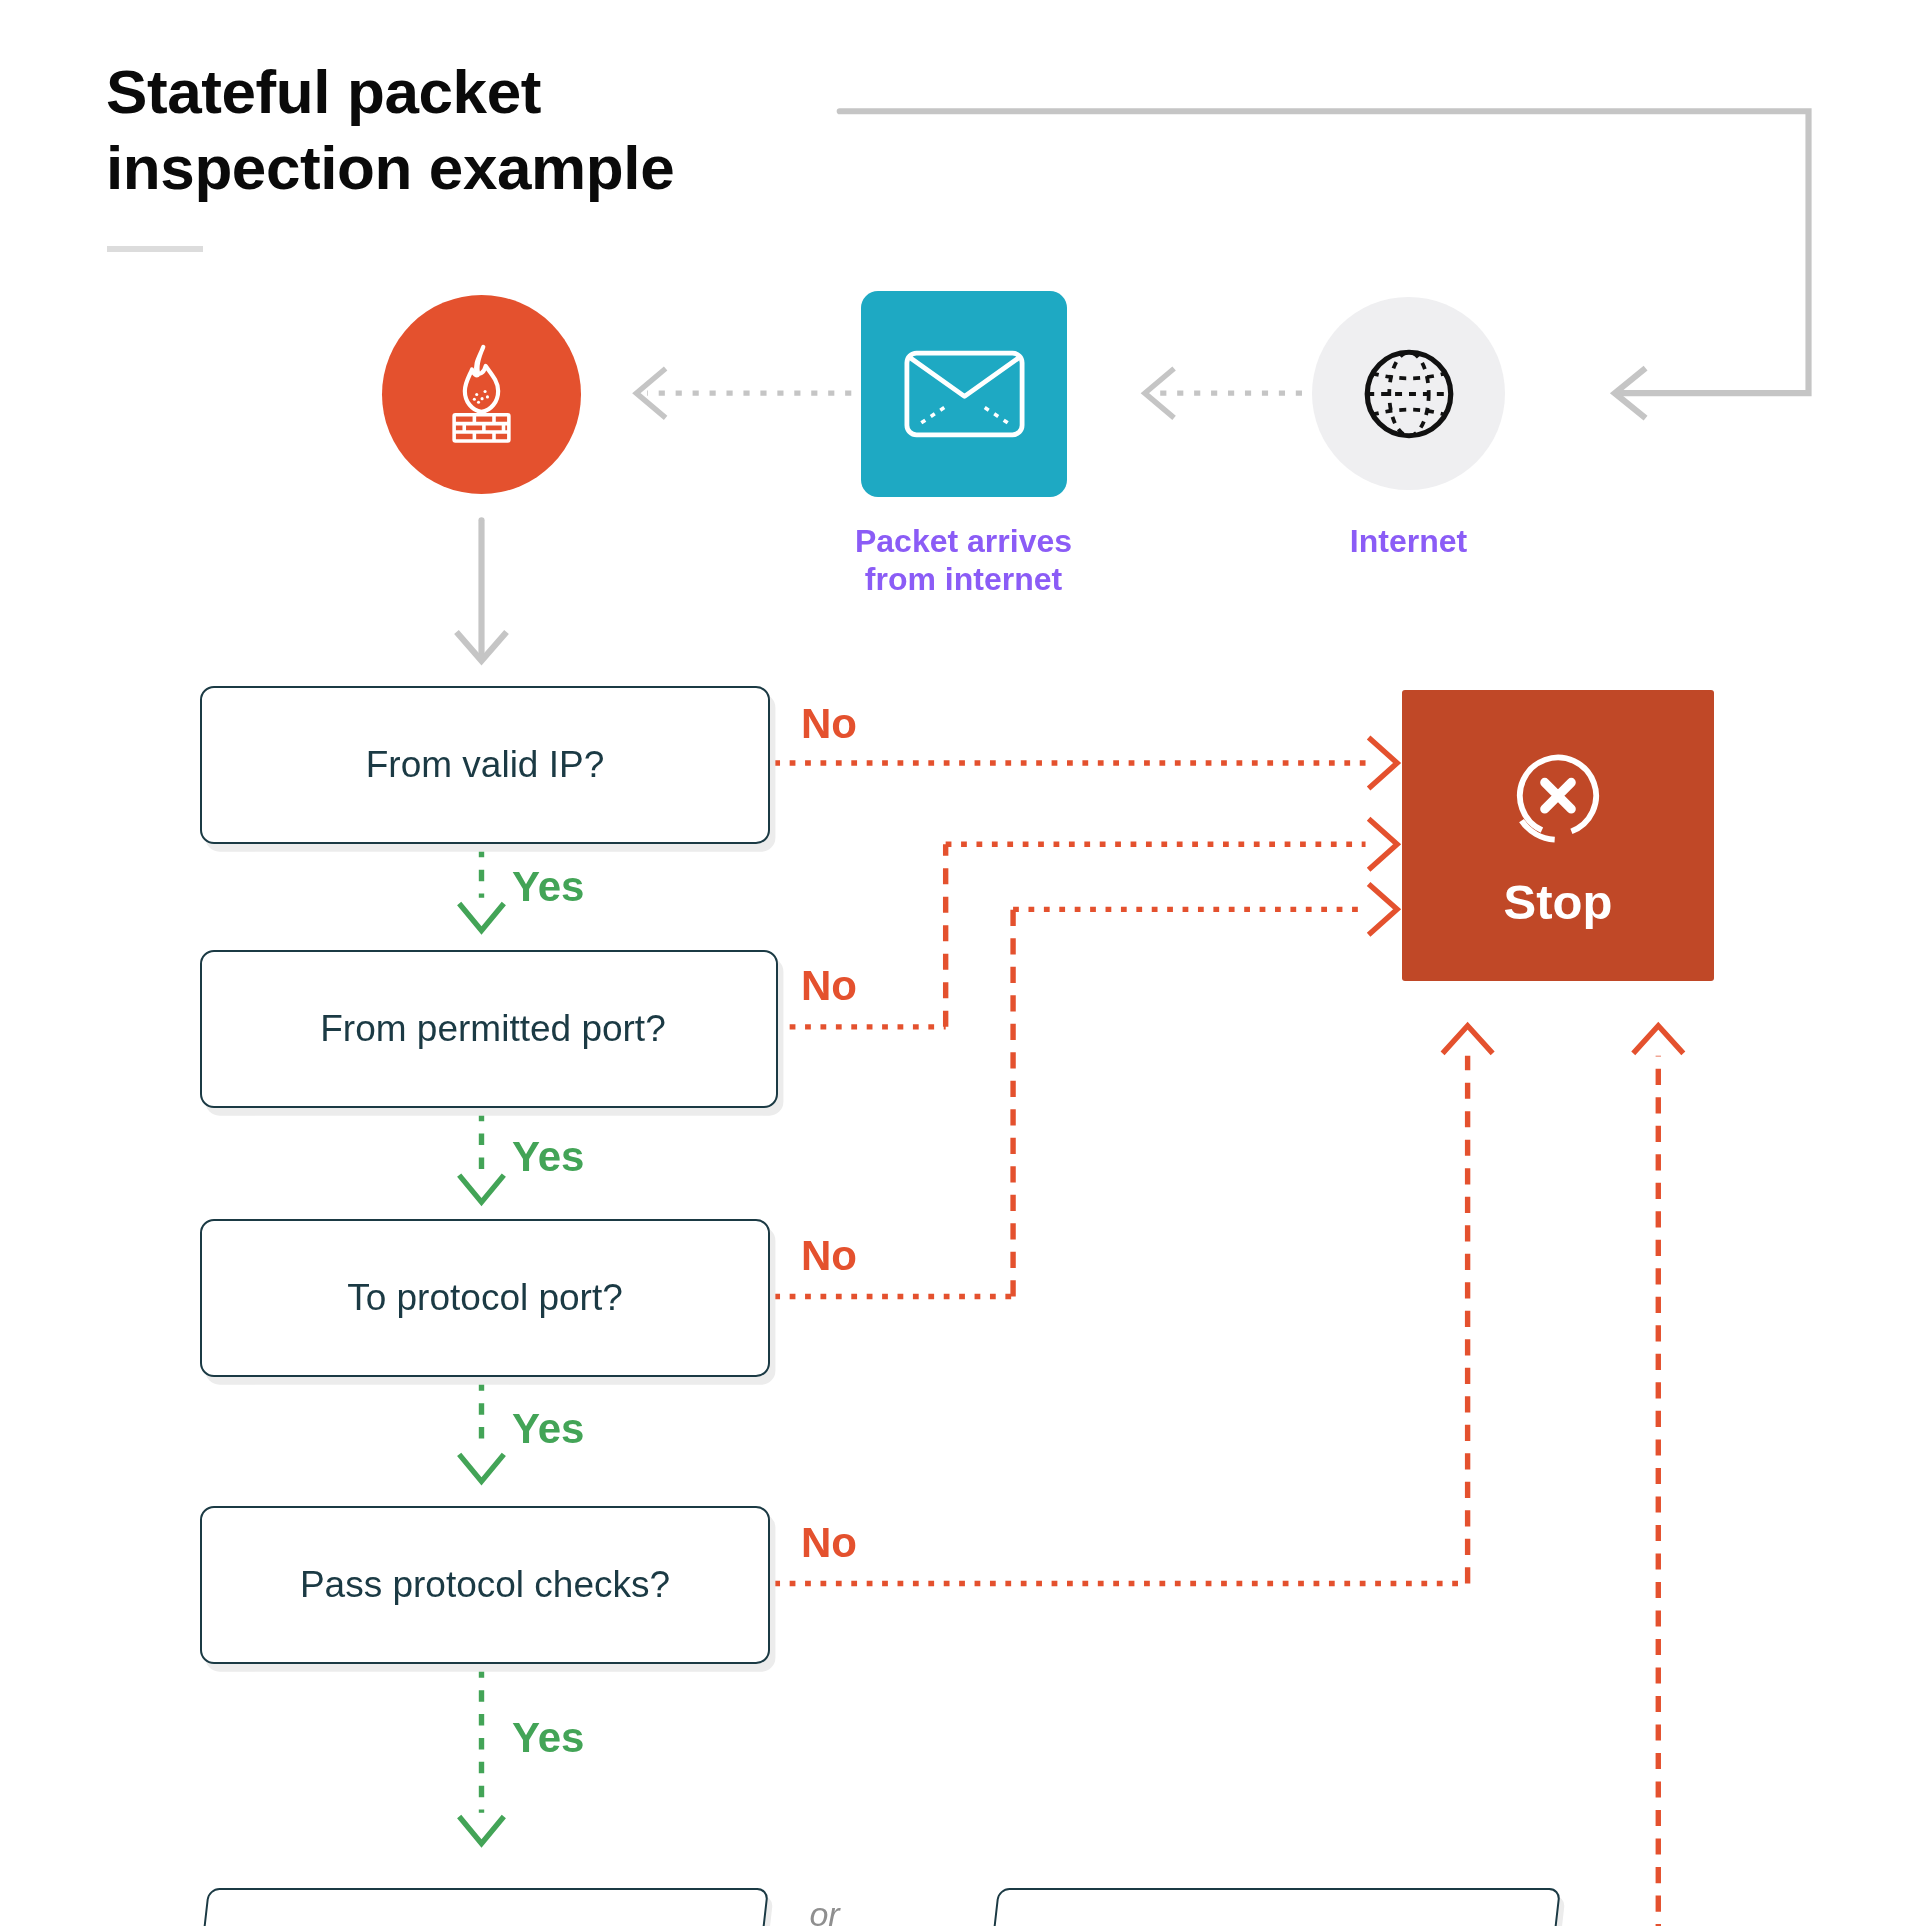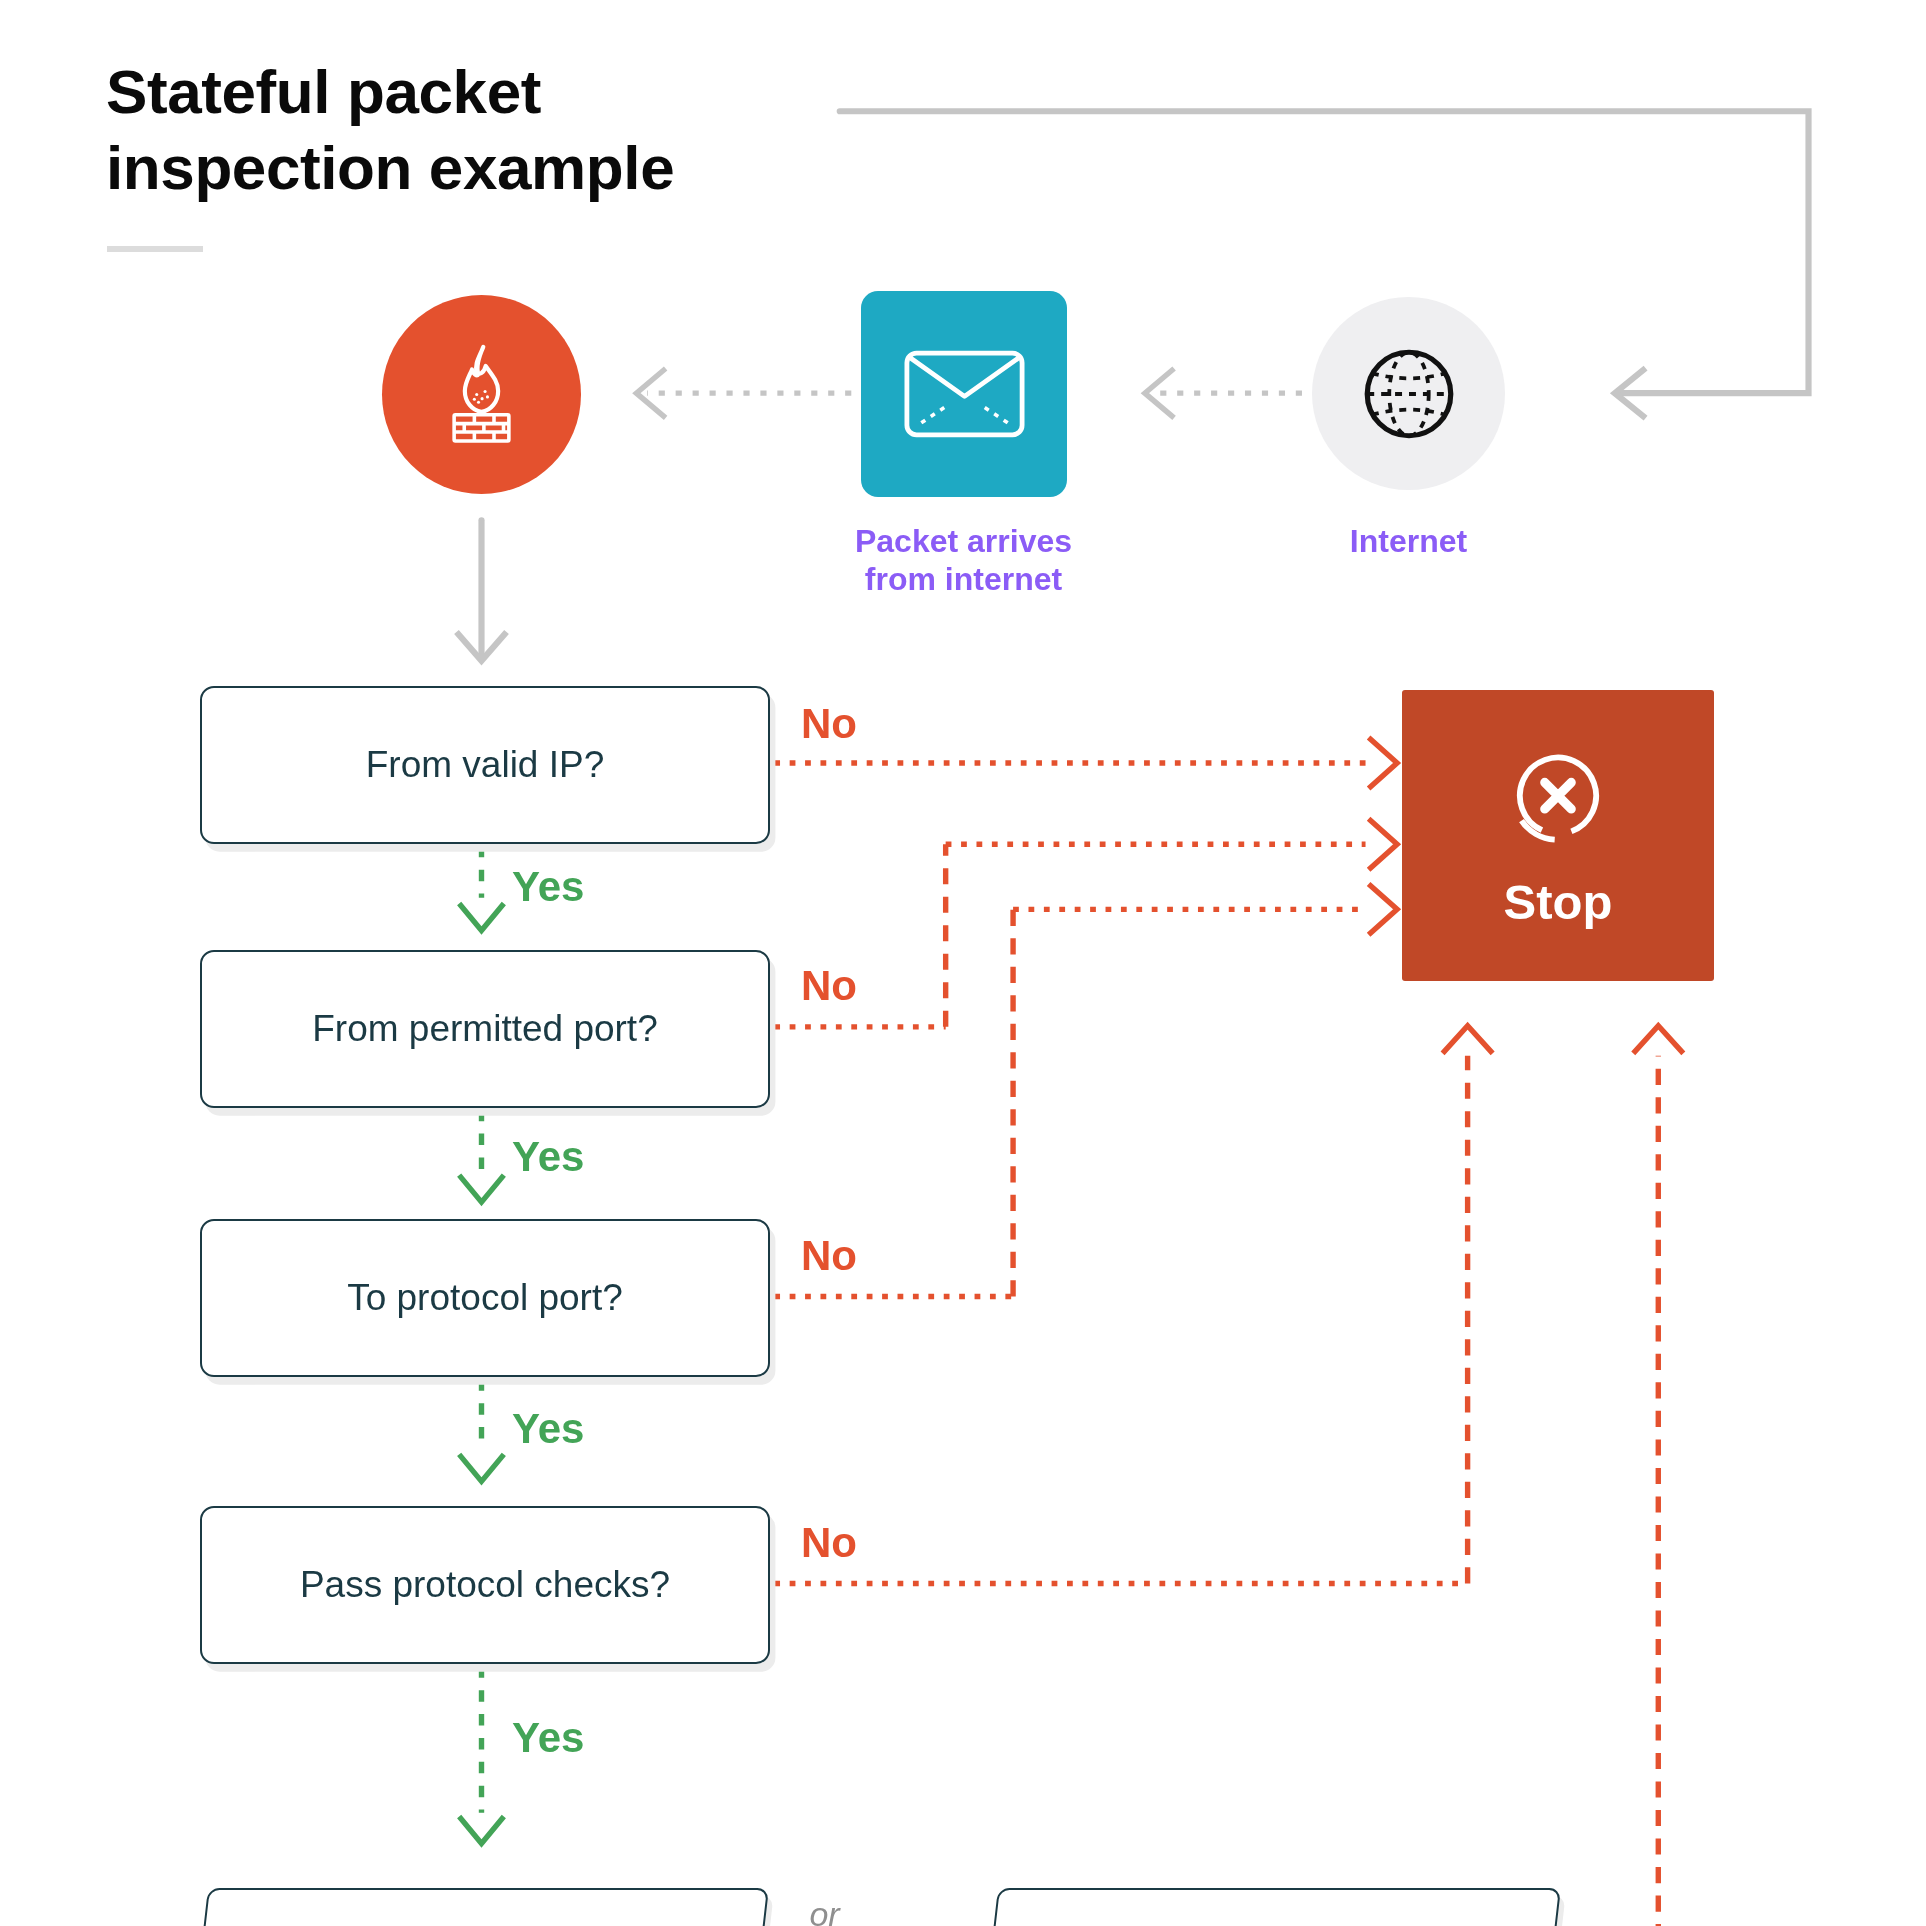--- a/index.html
+++ b/index.html
@@ -26,21 +26,21 @@
   }
   #packet-arrives-label{left:751px;top:523px;width:425px;}
   #internet-label{left:1235px;top:523px;width:347px;text-align:center;}
   .node{
     background:#ffffff;border:2.7px solid #1B3A44;border-radius:14px;
     box-shadow:5.4px 7.7px 0 #ececec;
     display:flex;align-items:center;justify-content:center;
     color:#1B3A44;font-size:37px;font-weight:500;text-align:center;
   }
   #decision-0{left:200px;top:686px;width:566px;height:154px;}
-  #decision-1{left:200px;top:950px;width:566px;height:154px;}
+  #decision-1{left:200px;top:950px;width:566px;height:154px;padding-left:8px;}
   #decision-2{left:200px;top:1219px;width:566px;height:154px;}
   #decision-3{left:200px;top:1506px;width:566px;height:154px;}
   .para{
     background:#ffffff;border:2.7px solid #1B3A44;border-radius:11.6px;
     transform:skewX(-6.5deg);transform-origin:top left;
     box-shadow:5.4px 7.7px 0 #ececec;
     display:flex;align-items:center;justify-content:center;
   }
   #record-para{left:208px;top:1888px;width:557px;height:231px;}
   #check-para{left:998px;top:1888px;width:559px;height:231px;}

